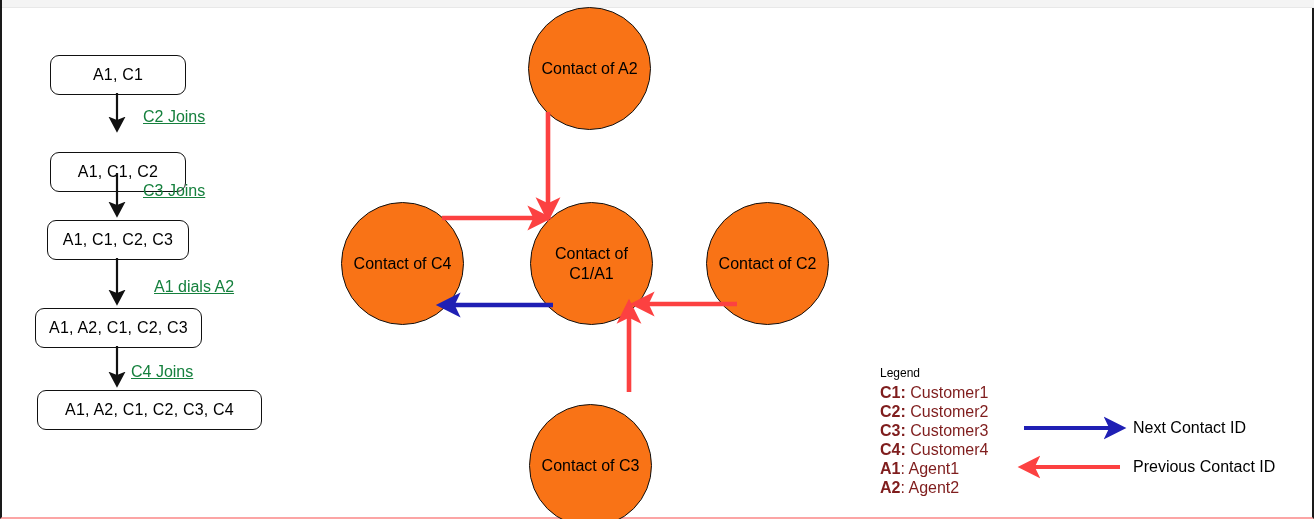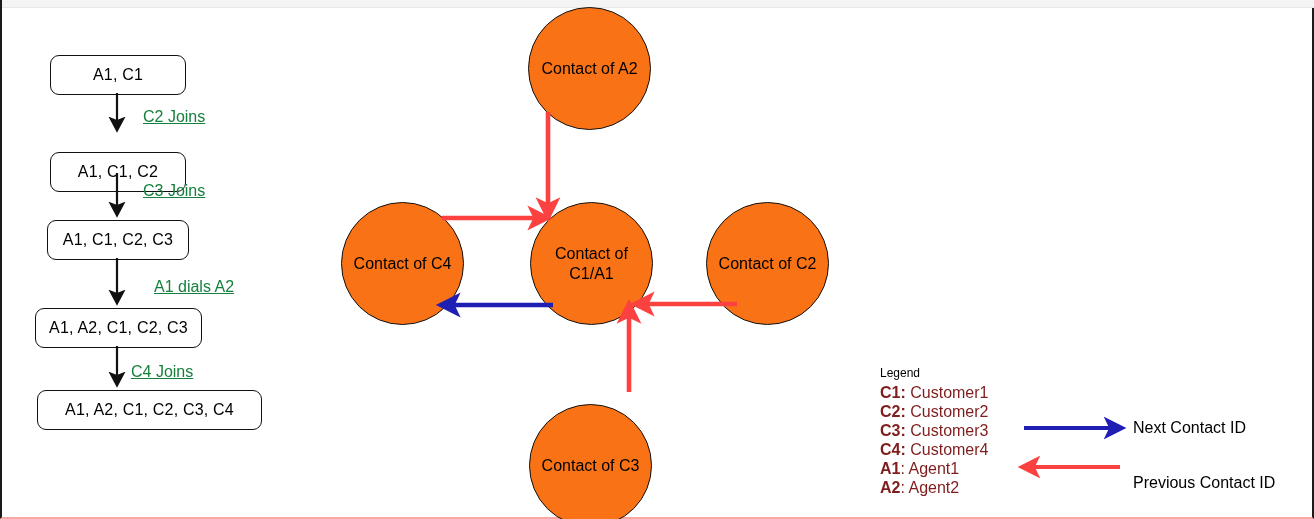--- a/index.html
+++ b/index.html
@@ -166,15 +166,15 @@
     </div>
     <div class="legend-row">
       <b>A1</b><span>: Agent1</span>
     </div>
     <div class="legend-row">
       <b>A2</b><span>: Agent2</span>
     </div>
   </div>
 
   <div class="legend-text" style="left:1131px;top:419px;text-align:right;">Next Contact ID</div>
-  <div class="legend-text" style="left:1131px;top:458px;margin-top:16px;">Previous Contact ID</div>
+  <div class="legend-text" style="left:1131px;top:458px;">Previous Contact ID</div>
 
 </div>
 
 </body></html>

